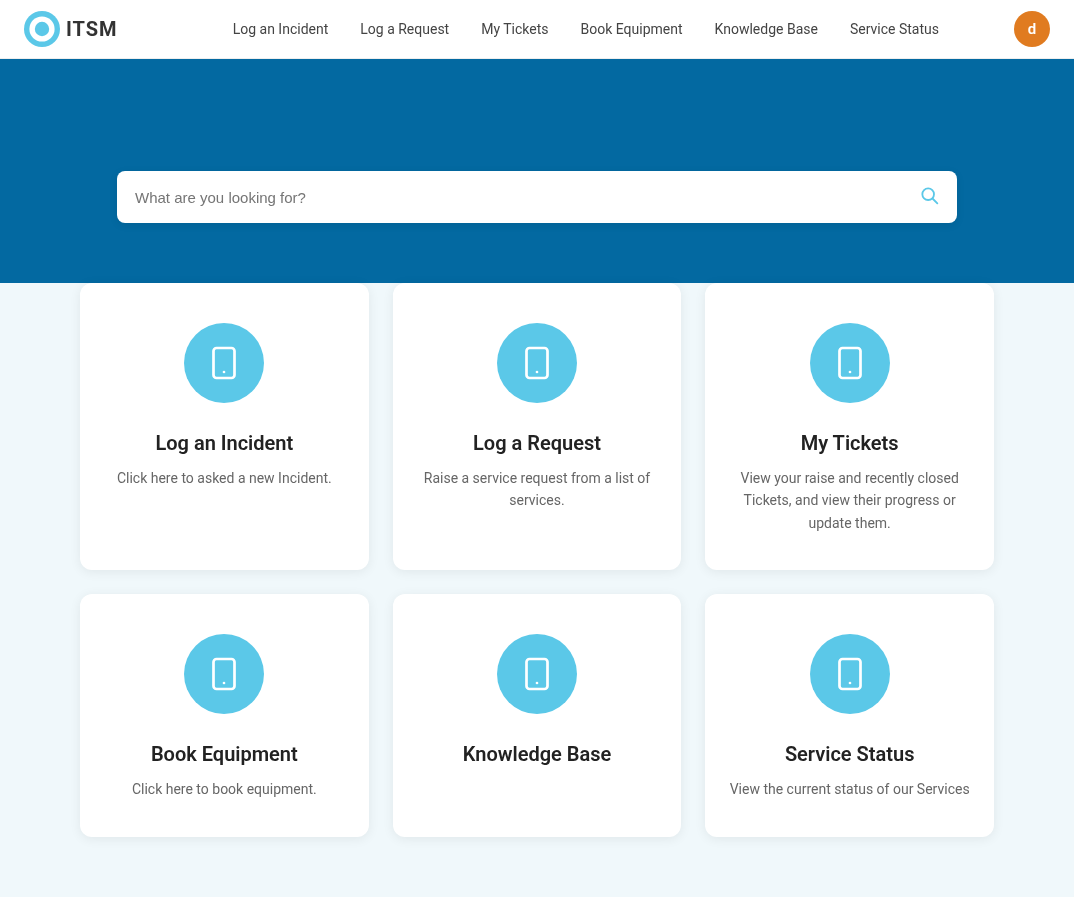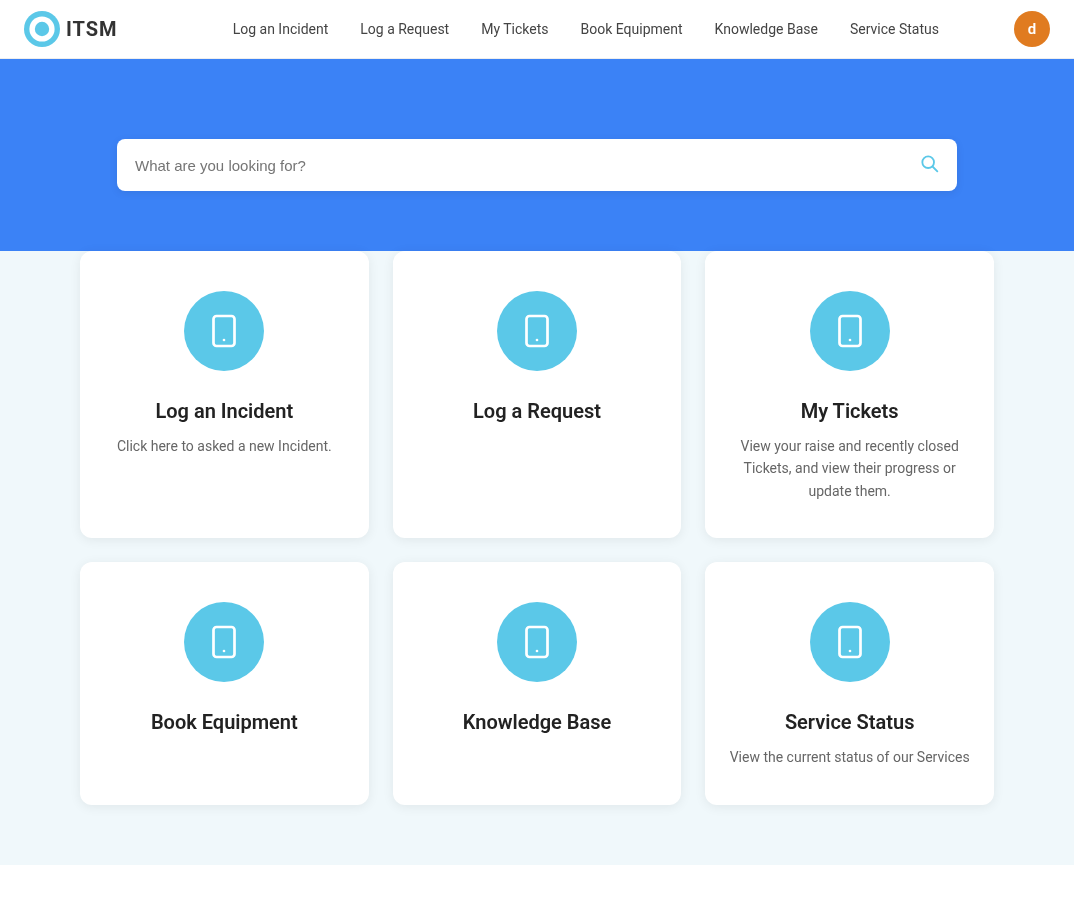--- a/index.html
+++ b/index.html
@@ -73,22 +73,22 @@
       justify-content: center;
       color: #fff;
       font-size: 15px;
       font-weight: 600;
       cursor: pointer;
       margin-left: auto;
     }
 
     
     .hero {
-      background: #3b82f6;
-      padding: 60px 24px 160px;
+      background: #0369a1;
+      padding: 92px 24px 160px;
       display: flex;
       flex-direction: column;
       align-items: center;
     }
 
     .search-container {
       width: 840px;
       max-width: 100%;
       margin-top: 20px;
     }
@@ -239,20 +239,21 @@
     </div>
 
     <div class="card">
       <div class="card-icon-circle">
         <svg class="card-icon-svg" viewBox="0 0 24 24" fill="none" stroke="white" stroke-width="1.8" stroke-linecap="round" stroke-linejoin="round">
           <rect x="5" y="2" width="14" height="20" rx="2" ry="2"></rect>
           <line x1="12" y1="18" x2="12" y2="18.01"></line>
         </svg>
       </div>
       <div class="card-title">Log a Request</div>
+      <div class="card-desc">Raise a service request from a list of services.</div>
     </div>
 
     <div class="card">
       <div class="card-icon-circle">
         <svg class="card-icon-svg" viewBox="0 0 24 24" fill="none" stroke="white" stroke-width="1.8" stroke-linecap="round" stroke-linejoin="round">
           <rect x="5" y="2" width="14" height="20" rx="2" ry="2"></rect>
           <line x1="12" y1="18" x2="12" y2="18.01"></line>
         </svg>
       </div>
       <div class="card-title">My Tickets</div>
@@ -260,20 +261,21 @@
     </div>
 
     <div class="card">
       <div class="card-icon-circle">
         <svg class="card-icon-svg" viewBox="0 0 24 24" fill="none" stroke="white" stroke-width="1.8" stroke-linecap="round" stroke-linejoin="round">
           <rect x="5" y="2" width="14" height="20" rx="2" ry="2"></rect>
           <line x1="12" y1="18" x2="12" y2="18.01"></line>
         </svg>
       </div>
       <div class="card-title">Book Equipment</div>
+      <div class="card-desc">Click here to book equipment.</div>
     </div>
 
     <div class="card">
       <div class="card-icon-circle">
         <svg class="card-icon-svg" viewBox="0 0 24 24" fill="none" stroke="white" stroke-width="1.8" stroke-linecap="round" stroke-linejoin="round">
           <rect x="5" y="2" width="14" height="20" rx="2" ry="2"></rect>
           <line x1="12" y1="18" x2="12" y2="18.01"></line>
         </svg>
       </div>
       <div class="card-title">Knowledge Base</div>

